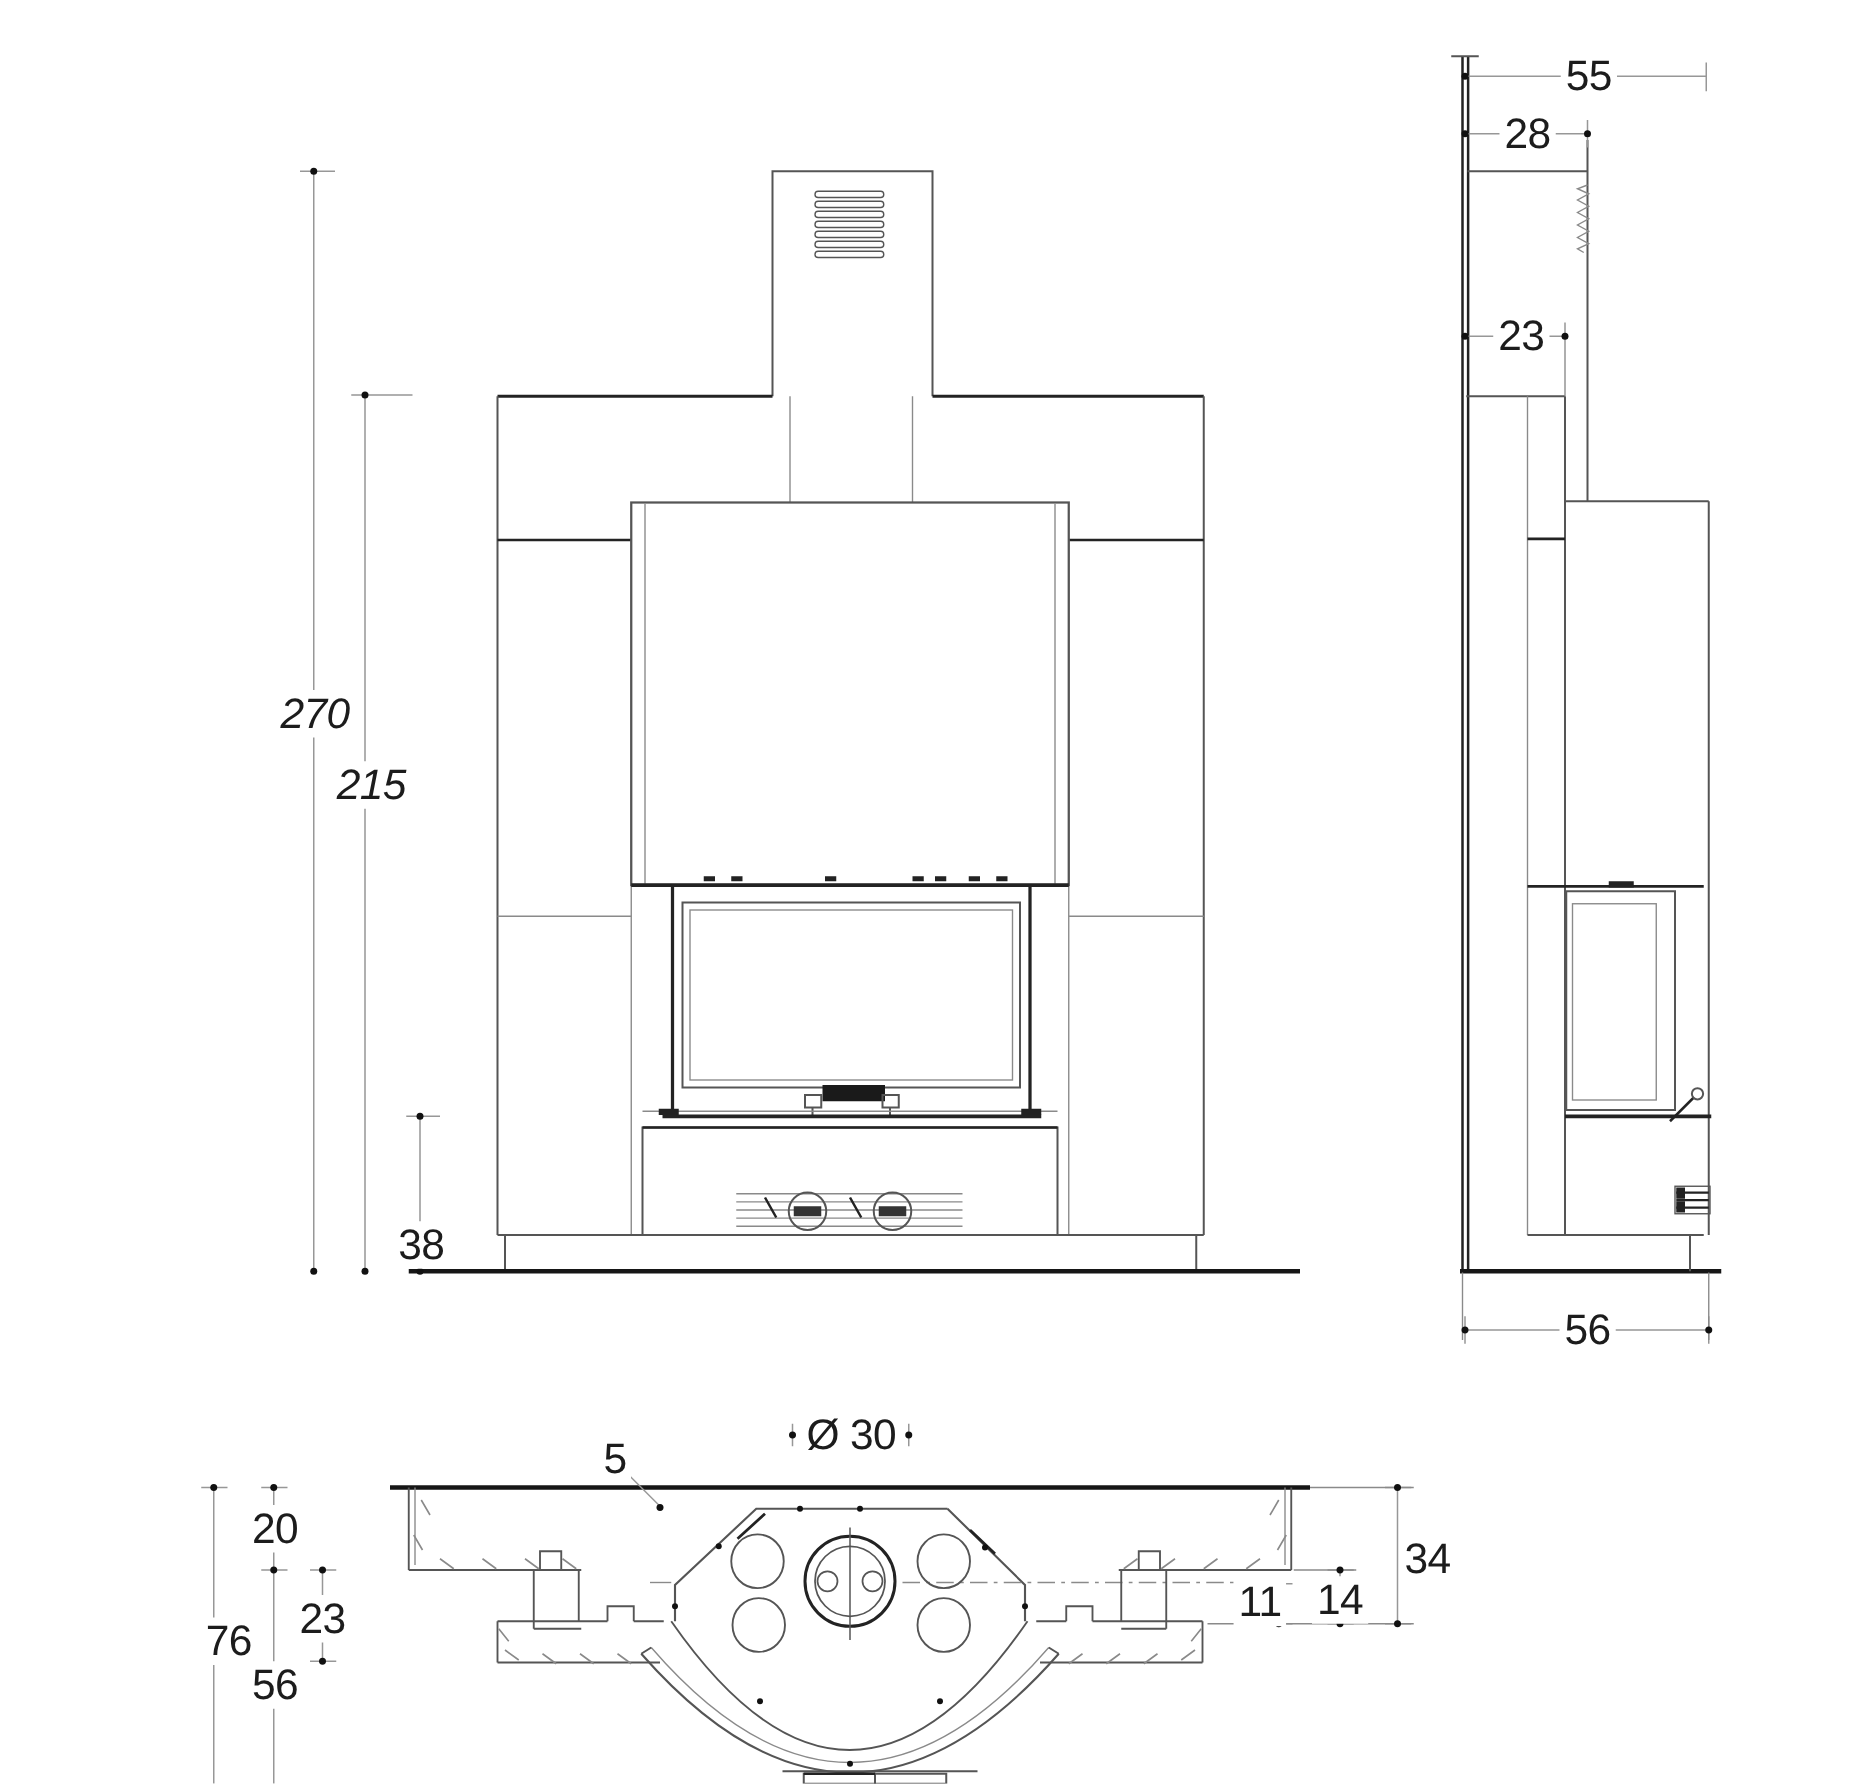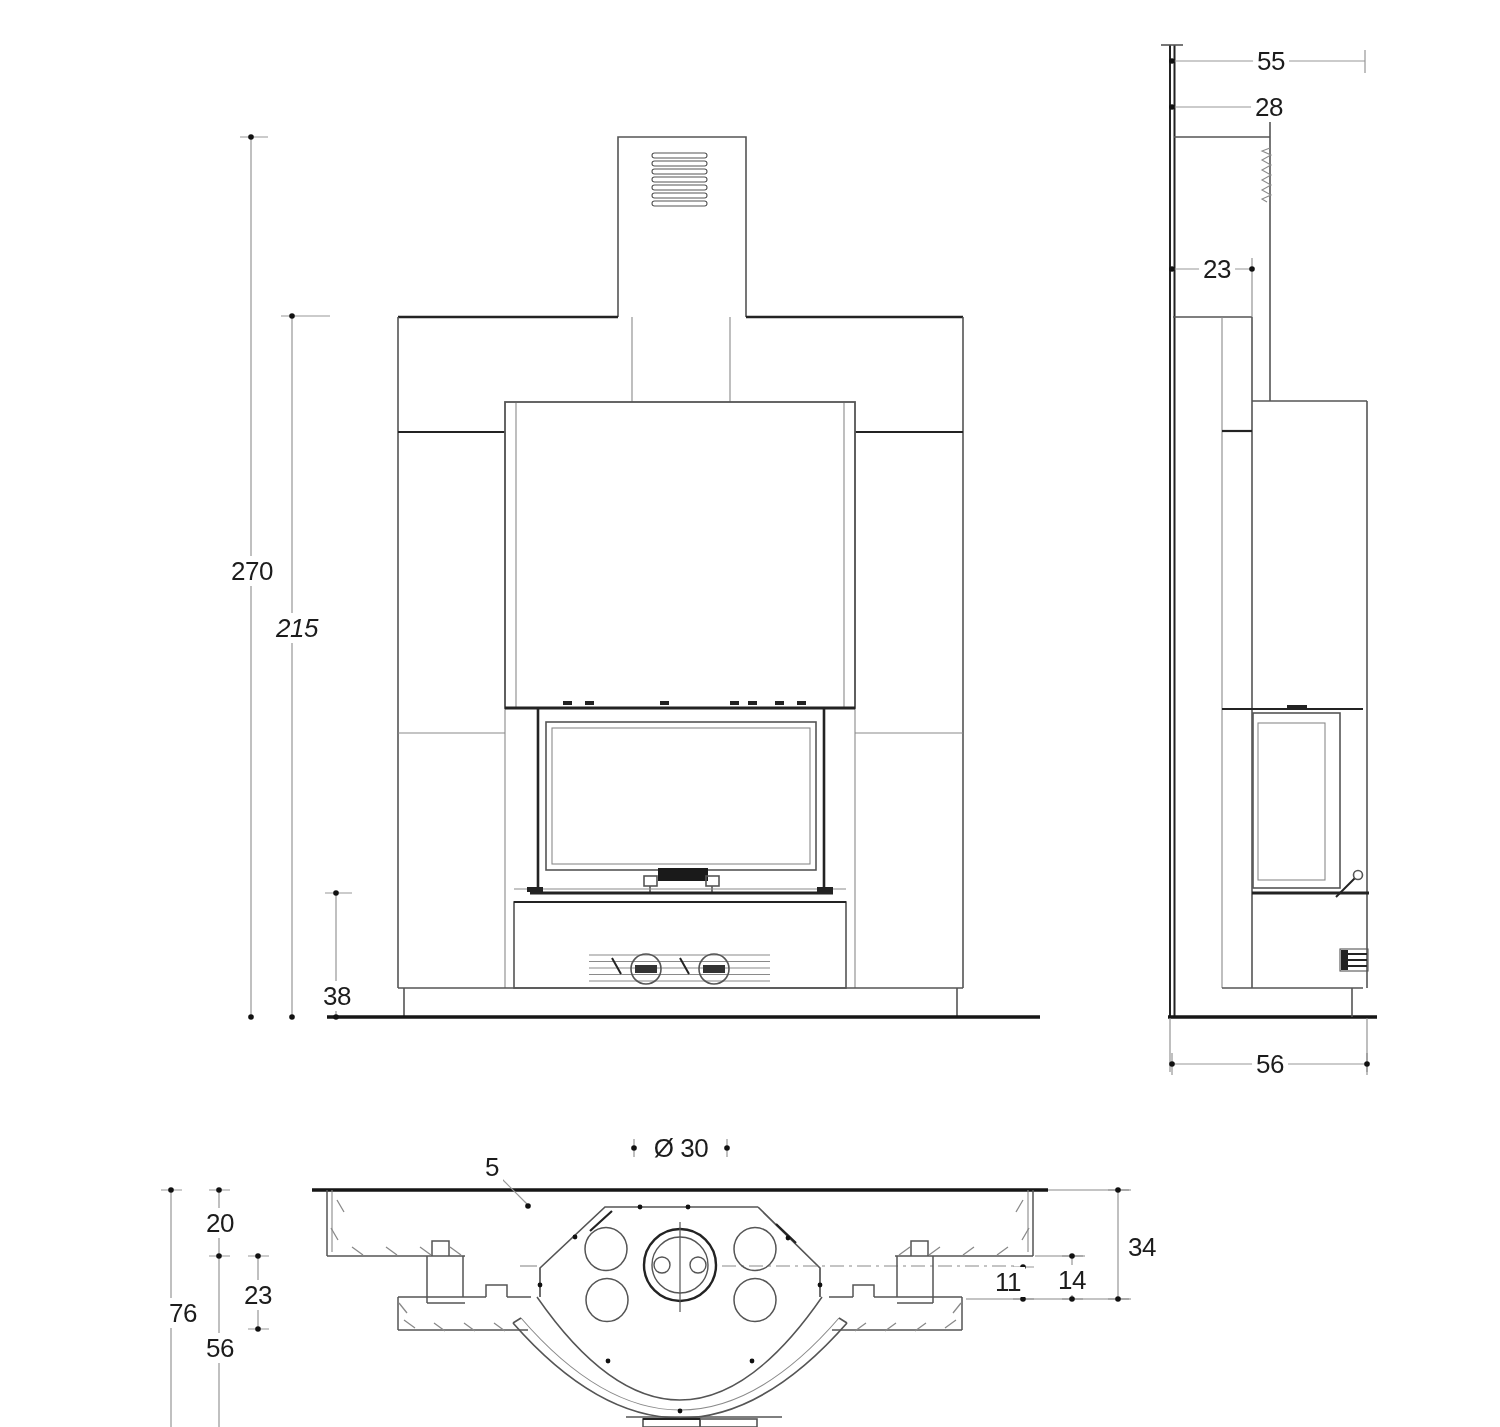--- a/index.html
+++ b/index.html
@@ -14,21 +14,21 @@
   
   .hv{stroke:#161616;stroke-width:3.5;fill:none;}
   .dk{stroke:#232323;stroke-width:2.4;fill:none;}
   .ln{stroke:#555555;stroke-width:1.6;fill:none;}
   .lt{stroke:#8a8a8a;stroke-width:1.1;fill:none;}
   .dim{stroke:#979797;stroke-width:1.2;fill:none;}
   .dot{fill:#111;stroke:none;}
   .dim-label{
     position:absolute;
     transform:translate(-50%,-50%);
-    font-size:26px;
+    font-size:34px;
     line-height:1;
     color:#1c1c1c;
     background:#ffffff;
     padding:2px 4px;
     white-space:nowrap;
     letter-spacing:-0.5px;
   }
 </style>
 </head>
 <body>
@@ -231,26 +231,26 @@
       <circle class="dot" cx="1118" cy="1190" r="2.8"></circle>
           <circle class="dot" cx="1118" cy="1299" r="2.8"></circle>
       <circle class="dot" cx="1072" cy="1256" r="2.8"></circle>
           <circle class="dot" cx="1072" cy="1299" r="2.8"></circle>
       <circle class="dot" cx="1023" cy="1267" r="2.8"></circle>
           <circle class="dot" cx="1023" cy="1299" r="2.8"></circle>
     </g>
   </g>
 </svg>
 
-<div class="dim-label" style="left:252px;top:571px;">270</div>
+<div class="dim-label" style="left:252px;top:571px;font-style:italic;">270</div>
 <div class="dim-label" style="left:297px;top:628px;font-style:italic;">215</div>
 <div class="dim-label" style="left:337px;top:996px;">38</div>
 
 <div class="dim-label" style="left:1271px;top:61px;">55</div>
-<div class="dim-label" style="left:1222px;top:107px;margin-left:47px;">28</div>
+<div class="dim-label" style="left:1222px;top:107px;">28</div>
 <div class="dim-label" style="left:1217px;top:269px;">23</div>
 <div class="dim-label" style="left:1270px;top:1064px;">56</div>
 
 <div class="dim-label" style="left:681px;top:1148px;">Ø 30</div>
 <div class="dim-label" style="left:492px;top:1167px;">5</div>
 <div class="dim-label" style="left:220px;top:1223px;text-align:center;">20</div>
 <div class="dim-label" style="left:258px;top:1295px;">23</div>
 <div class="dim-label" style="left:171px;top:1313px;margin-left:12px;">76</div>
 <div class="dim-label" style="left:220px;top:1348px;">56</div>
 <div class="dim-label" style="left:1117px;top:1247px;margin-left:25px;">34</div>

